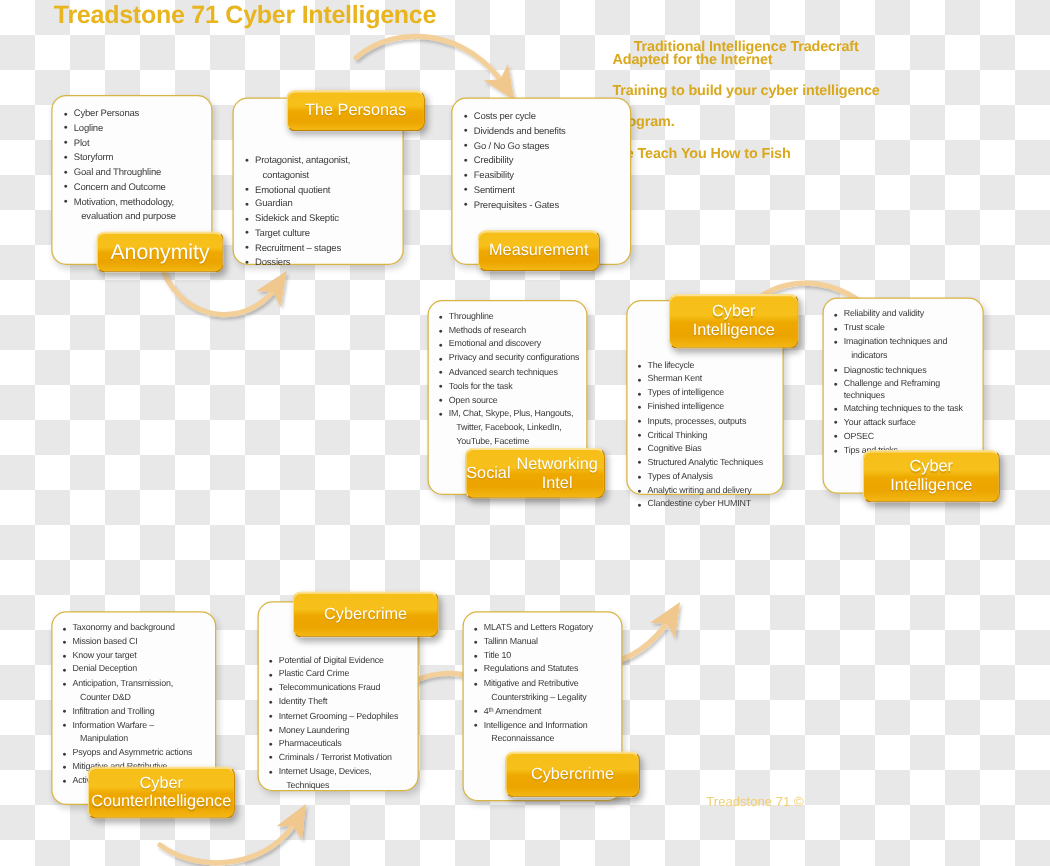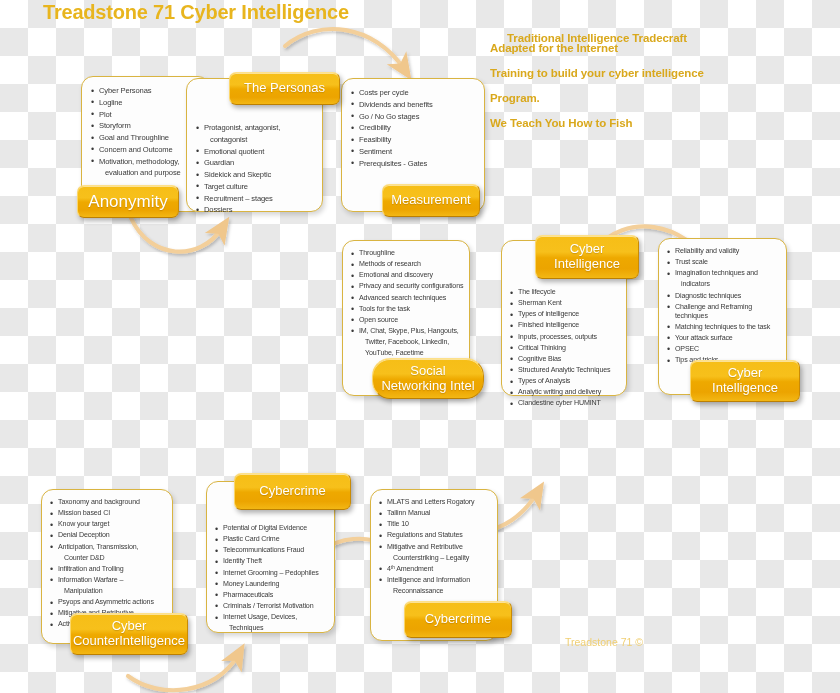--- a/index.html
+++ b/index.html
@@ -115,21 +115,21 @@
   </svg>
 
   <div id="title">Treadstone 71 Cyber Intelligence</div>
 
   <div class="note" style="left:490px;top:32px;margin-left:17px;">Traditional Intelligence Tradecraft</div>
   <div class="note" style="left:490px;top:42px;text-align:center;">Adapted for the Internet</div>
   <div class="note" style="left:490px;top:67px;">Training to build your cyber intelligence</div>
   <div class="note" style="left:490px;top:92px;">Program.</div>
   <div class="note" style="left:490px;top:117px;">We Teach You How to Fish</div>
 
-  <div class="panel" style="left:41px;top:76px;width:129px;height:136px;margin-left:40px;">
+  <div class="panel" style="left:41px;top:76px;width:129px;height:136px;">
     <ul style="margin:9px 0 0 9px;font-size:7.6px;">
       <li>Cyber Personas</li>
       <li>Logline</li>
       <li>Plot</li>
       <li>Storyform</li>
       <li>Goal and Throughline</li>
       <li>Concern and Outcome</li>
       <li>Motivation, methodology,</li>
       <li class="sub">evaluation and purpose</li>
     </ul>
@@ -143,21 +143,21 @@
       <li>Emotional quotient</li>
       <li>Guardian</li>
       <li>Sidekick and Skeptic</li>
       <li>Target culture</li>
       <li>Recruitment – stages</li>
       <li>Dossiers</li>
     </ul>
   </div>
   <div class="gold" style="left:229px;top:72px;width:111px;height:33px;font-size:13px;">The Personas</div>
 
-  <div class="panel" style="left:341px;top:78px;width:144px;height:134px;">
+  <div class="panel" style="left:361px;top:78px;width:144px;height:134px;">
     <ul style="margin:9px 0 0 9px;font-size:7.6px;">
       <li>Costs per cycle</li>
       <li>Dividends and benefits</li>
       <li>Go / No Go stages</li>
       <li>Credibility</li>
       <li>Feasibility</li>
       <li>Sentiment</li>
       <li>Prerequisites - Gates</li>
     </ul>
   </div>
@@ -170,21 +170,21 @@
       <li>Emotional and discovery</li>
       <li>Privacy and security configurations</li>
       <li>Advanced search techniques</li>
       <li>Tools for the task</li>
       <li>Open source</li>
       <li>IM, Chat, Skype, Plus, Hangouts,</li>
       <li class="sub">Twitter, Facebook, LinkedIn,</li>
       <li class="sub">YouTube, Facetime</li>
     </ul>
   </div>
-  <div class="gold" style="left:372px;top:358px;width:112px;height:41px;font-size:13px;flex-direction:column;border-radius:18px;">
+  <div class="gold" style="left:372px;top:358px;width:112px;height:41px;font-size:13px;flex-direction:row;">
     <span>Social</span>
     <span>Networking Intel</span>
   </div>
 
   <div class="panel" style="left:501px;top:240px;width:126px;height:156px;">
     <ul style="margin:47px 0 0 8px;font-size:7.1px;">
       <li>The lifecycle</li>
       <li>Sherman Kent</li>
       <li>Types of intelligence</li>
       <li>Finished intelligence</li>

